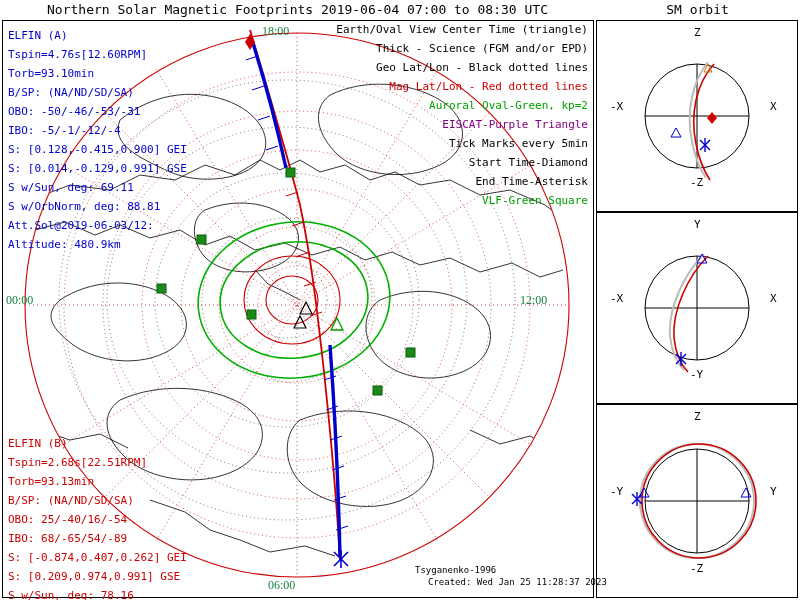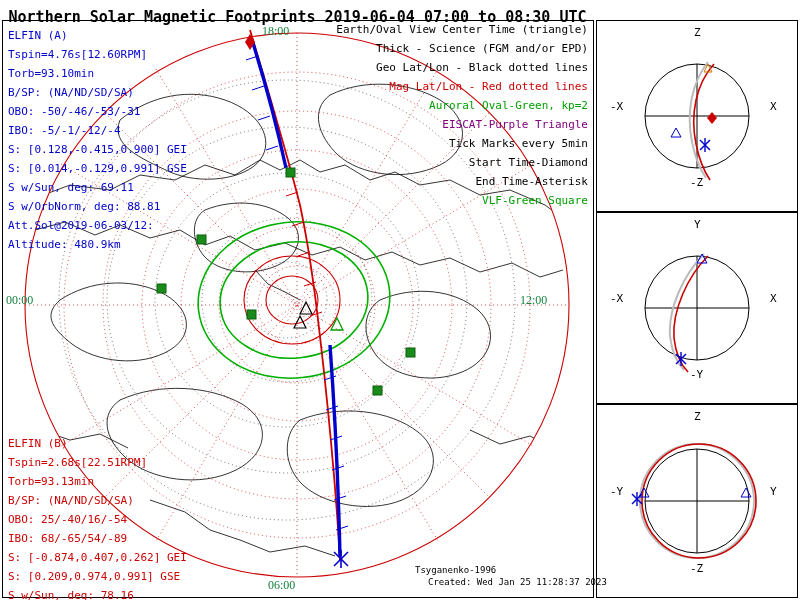--- a/index.html
+++ b/index.html
@@ -6,24 +6,24 @@
   body{
     width:800px;height:600px;
     background:#ffffff;
     font-family:"DejaVu Sans Mono", monospace;
     overflow:hidden;
     position:relative;
   }
   #root{position:absolute;left:0;top:0;width:800px;height:600px;}
 
   .title{
-    position:absolute;left:0;top:8px;width:595px;
+    position:absolute;left:0;top:2px;width:595px;
     text-align:center;
     font-family:"DejaVu Sans Mono", monospace;
-    font-size:15px;color:#000;white-space:nowrap;font-weight:bold;
+    font-size:13px;color:#000;white-space:nowrap;
   }
   .orbit-title{
     position:absolute;left:595px;top:2px;width:205px;
     text-align:center;font-size:13px;color:#000;
   }
   .frame{
     position:absolute;border:1px solid #000;box-sizing:border-box;
   }
   
   #mainPanel{left:2px;top:20px;width:592px;height:578px;}
@@ -51,20 +51,21 @@
   .axlbl{position:absolute;font-size:11px;color:#000;}
 
   svg{position:absolute;left:0;top:0;overflow:visible;}
 </style>
 </head>
 <body>
 
 <div id="root">
 
   <div class="title">Northern Solar Magnetic Footprints 2019-06-04 07:00 to 08:30 UTC</div>
+  <div class="orbit-title">SM orbit</div>
 
   <div class="frame" id="mainPanel"></div>
   <div class="frame" id="orbit1"></div>
   <div class="frame" id="orbit2"></div>
   <div class="frame" id="orbit3"></div>
 
   <svg width="800" height="600">
     <defs>
       <clipPath id="dialClip">
           <circle cx="297" cy="305" r="272"></circle>

